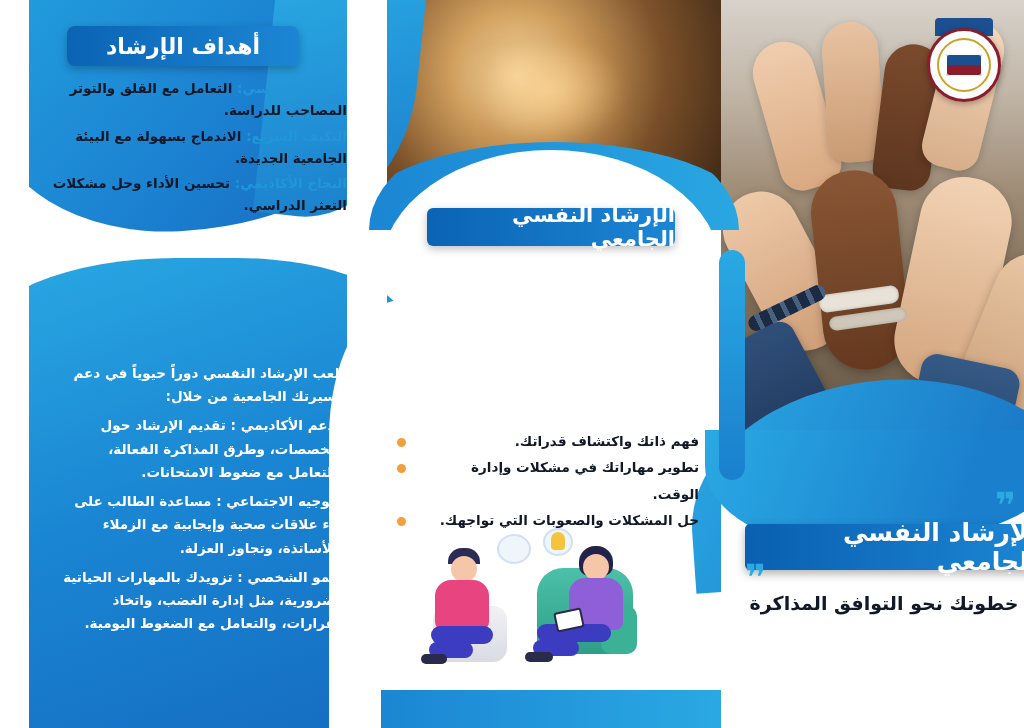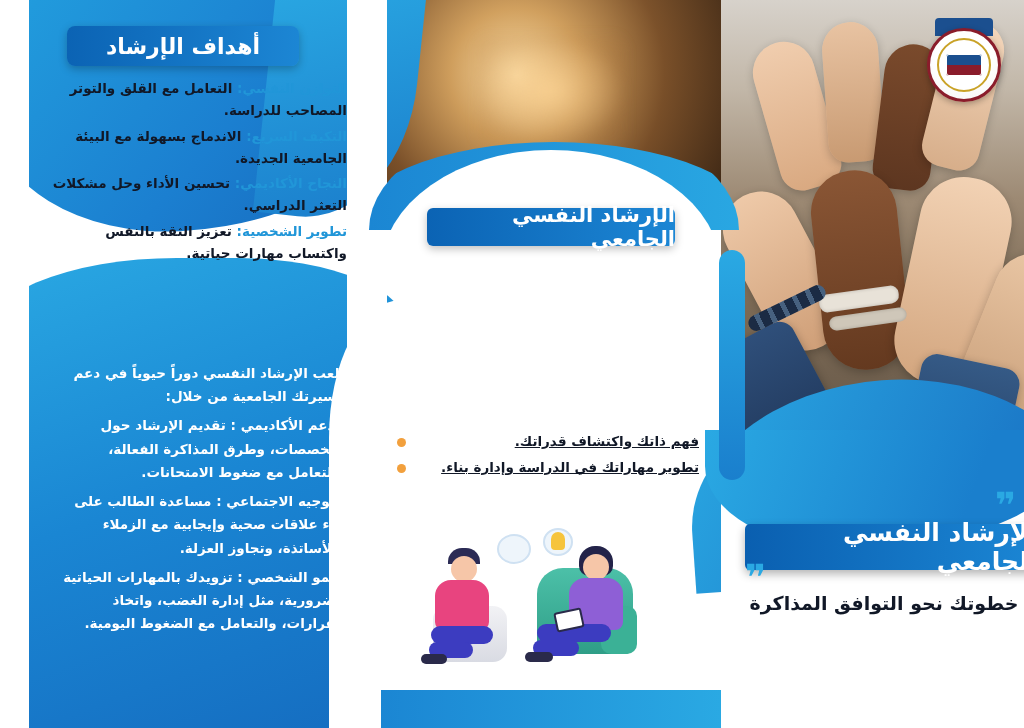--- a/index.html
+++ b/index.html
@@ -205,21 +205,21 @@
   #mid-body {
     left: 370px; top: 258px; width: 300px;
     font-size: 14px; color:#111827; font-weight:bold;
     line-height: 1.95;
   }
   #mid-list {
     position:absolute; left: 368px; top: 428px; width: 302px;
     font-size: 13.5px; color:#111827; font-weight:bold;
     line-height: 1.95; direction: rtl; text-align: right;
   }
-  #mid-list .row { display:flex; flex-direction: row-reverse; align-items:flex-start; gap:24px; justify-content:flex-start;text-decoration:underline; }
+  #mid-list .row { display:flex; flex-direction: row-reverse; align-items:flex-start; gap:24px; justify-content:flex-start; }
   #mid-list .dot {
     width: 9px; height: 9px; border-radius: 50%;
     background:#f2a03d; margin-top: 10px; flex:0 0 auto;
   }
   #mid-list .txt { flex: 1 1 auto; }
 
   
   #cover-title {
     position:absolute; left: 716px; top: 524px; width: 292px; height: 46px;
     background: linear-gradient(90deg,#0a5fb0,#1b86d4);
@@ -366,44 +366,45 @@
   <div class="para" id="goals-list">
     <div class="item">
       <span class="k">التوازن النفسي:</span><span> التعامل مع القلق والتوتر المصاحب للدراسة.</span>
     </div>
     <div class="item">
       <span class="k">التكيف السريع:</span><span> الاندماج بسهولة مع البيئة الجامعية الجديدة.</span>
     </div>
     <div class="item">
       <span class="k">النجاح الأكاديمي:</span><span> تحسين الأداء وحل مشكلات التعثر الدراسي.</span>
     </div>
-    <div class="item">
-      <span class="k">تطوير الشخصية:</span><span> تعزيز الثقة بالنفس واكتساب مهارات حياتية.</span>
-    </div>
   </div>
 
 
   <div class="para" id="role-body">
     <p>يلعب الإرشاد النفسي دوراً حيوياً في دعم مسيرتك الجامعية من خلال:</p>
     <p>الدعم الأكاديمي : تقديم الإرشاد حول التخصصات، وطرق المذاكرة الفعالة، والتعامل مع ضغوط الامتحانات.</p>
     <p>التوجيه الاجتماعي : مساعدة الطالب على بناء علاقات صحية وإيجابية مع الزملاء والأساتذة، وتجاوز العزلة.</p>
     <p>النمو الشخصي : تزويدك بالمهارات الحياتية الضرورية، مثل إدارة الغضب، واتخاذ القرارات، والتعامل مع الضغوط اليومية.</p>
   </div>
 
   <div class="hdr-pill" id="mid-title">الإرشاد النفسي الجامعي</div>
 
 
   <div id="mid-list">
     <div class="row">
       <span class="dot"></span>
       <span class="txt">فهم ذاتك واكتشاف قدراتك.</span>
     </div>
     <div class="row">
       <span class="dot"></span>
-      <span class="txt">تطوير مهاراتك في الدراسة وإدارة بناء.</span>
+      <span class="txt">تطوير مهاراتك في مشكلات وإدارة الوقت.</span>
+    </div>
+    <div class="row">
+      <span class="dot"></span>
+      <span class="txt">حل المشكلات والصعوبات التي تواجهك.</span>
     </div>
   </div>
 
   <div class="scene">
     <div class="bubble bub1"></div>
     <div class="bubble bub2"></div>
     <div class="bulb"></div>
     <div class="sofa"></div>
     <div class="sofa-arm"></div>
     <div class="chair"></div>

